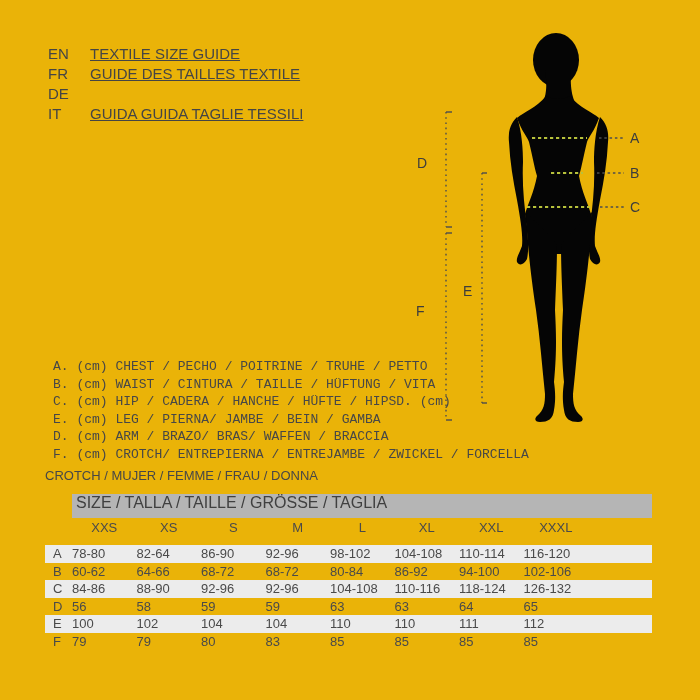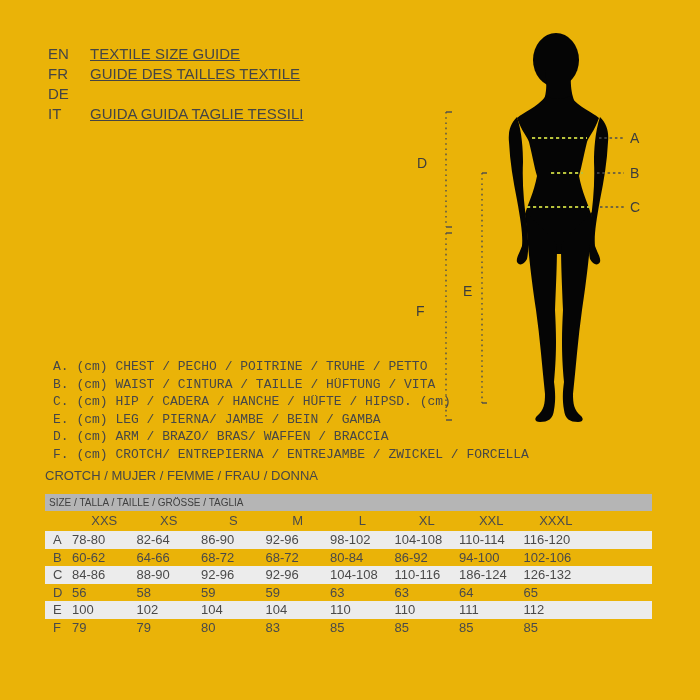--- a/index.html
+++ b/index.html
@@ -29,23 +29,23 @@
 
   
   .legend{position:absolute;left:45px;top:350px;list-style:none;margin:8px;padding:0;font-family:Liberation Mono, monospace;}
   .legend li{height:17.5px;line-height:17.5px;font-size:13px;color:#474747;white-space:nowrap;}
 
   
   .gender-line{position:absolute;left:45px;top:468px;font-size:13px;color:#474747;white-space:nowrap;}
 
   
   .size-table{position:absolute;left:45px;top:494px;width:607px;font-size:13px;color:#4a4a4a;}
-  .table-header{height:17px;line-height:17px;background:#b5b5b5;color:#404040;padding-left:4px;
-                font-size:10px;white-space:nowrap;}
-  .sizes-row{display:flex;height:20px;line-height:20px;}
+  .table-header{height:24px;line-height:17px;background:#b5b5b5;color:#404040;padding-left:4px;
+                font-size:16px;white-space:nowrap;margin-left:27px;}
+  .sizes-row{display:flex;height:27px;line-height:20px;}
   .sizes-row .corner{flex:0 0 27px;}
   .sizes-row .size-cell{flex:0 0 64.5px;text-align:center;}
   .data-row{display:flex;height:17.5px;line-height:17.5px;}
   .data-row.stripe{background:#ececec;}
   .data-row .row-label{flex:0 0 27px;padding-left:8px;box-sizing:border-box;}
   .data-row .val-cell{flex:0 0 64.5px;text-align:left;}
   .spacer{flex:1 1 auto;}
 </style>
 </head>
 <body>
@@ -220,21 +220,21 @@
           <div class="spacer"></div>
         </div>
         <div class="data-row stripe">
           <div class="row-label">C</div>
           <div class="val-cell">84-86</div>
           <div class="val-cell">88-90</div>
           <div class="val-cell">92-96</div>
           <div class="val-cell">92-96</div>
           <div class="val-cell">104-108</div>
           <div class="val-cell">110-116</div>
-          <div class="val-cell">186-124</div>
+          <div class="val-cell">118-124</div>
           <div class="val-cell">126-132</div>
           <div class="spacer"></div>
         </div>
         <div class="data-row">
           <div class="row-label">D</div>
           <div class="val-cell">56</div>
           <div class="val-cell">58</div>
           <div class="val-cell">59</div>
           <div class="val-cell">59</div>
           <div class="val-cell">63</div>

